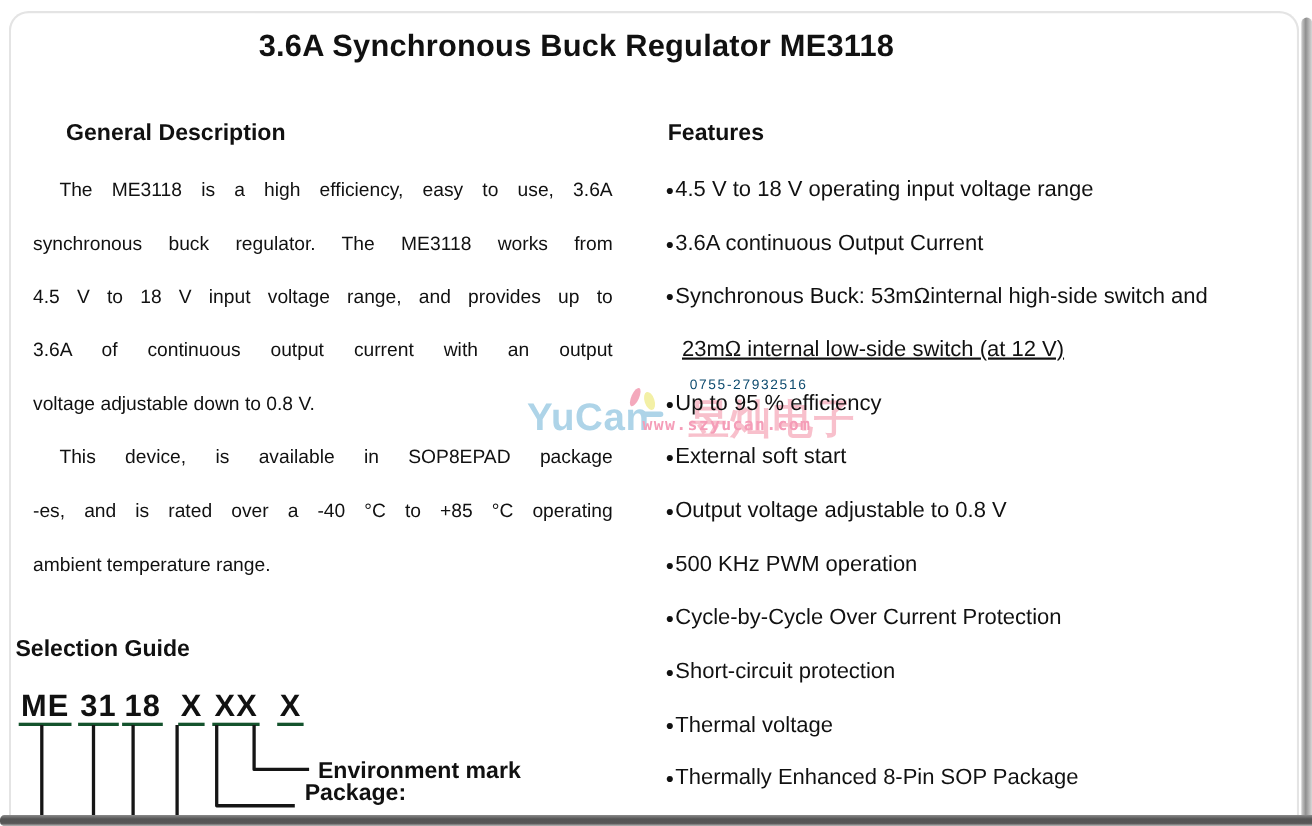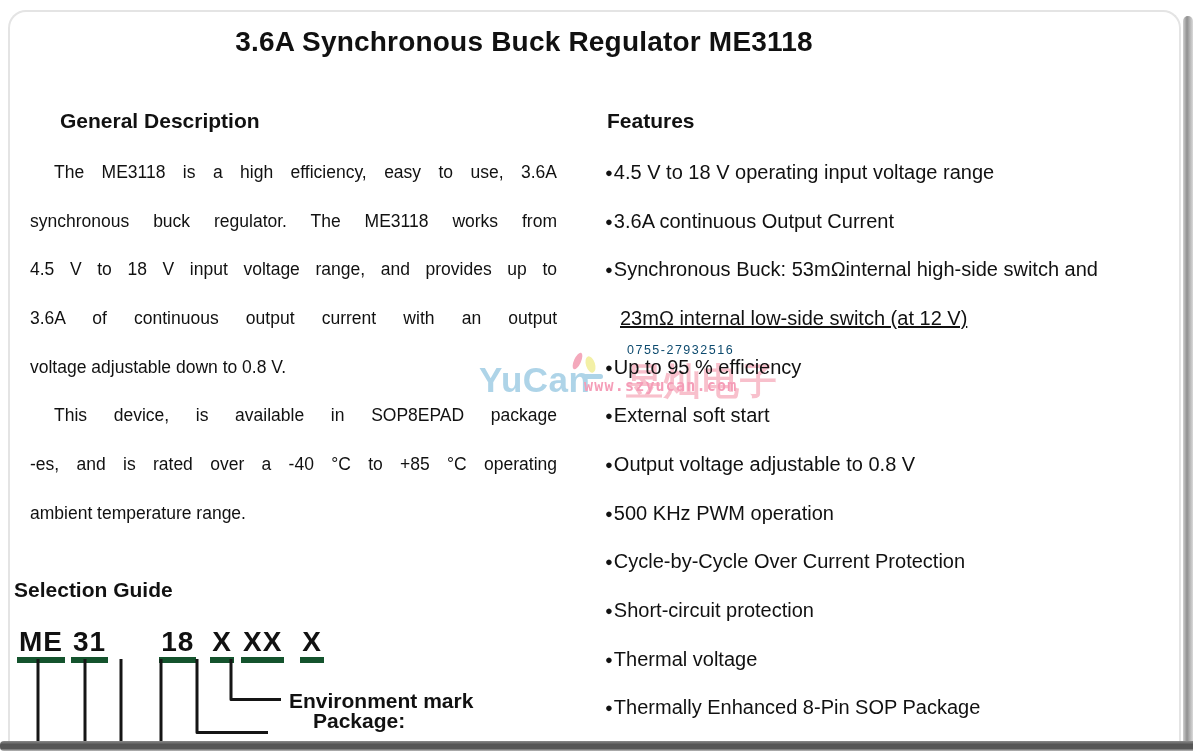--- a/index.html
+++ b/index.html
@@ -66,33 +66,33 @@
   
   .feat-list { list-style: none; font-size: 20px; }
   .feat-list li { height: 48.7px; display: flex; align-items: center; }
   .feat-list li.cont { padding-left: 15px; text-decoration: underline; }
   .blt { font-size: 13px; margin-right: 1px; line-height: 1; }
   
   .sg-heading { margin: 39px 0 0 0; }
   .code-row { margin: 25px 0 0 3px; font-size: 28px; font-weight: bold; line-height: 28px; white-space: nowrap; }
   .code-seg {
     display: inline-block;
-    border-bottom: 6px solid #14532d;
+    border-bottom: 3px solid #14532d;
     padding: 0 2px 1px 2px;
     letter-spacing: 1px;
   }
   .seg-me { margin-right: 6px; }
   .seg-31 { margin-right: 3px; }
-  .seg-18 { margin-right: 14px; margin-left: 48px; }
+  .seg-18 { margin-right: 14px; }
   .seg-x1 { margin-right: 7px; }
   .seg-xx { margin-right: 16px; }
   .diagram-svg { position: absolute; left: 14px; top: 658px; z-index: 2; }
   .callout { position: absolute; font-size: 21px; font-weight: bold; z-index: 2; white-space: nowrap; }
   .callout-env { left: 289px; top: 689px; }
-  .callout-pkg { left: 277px; top: 709px; margin-left: 36px; }
+  .callout-pkg { left: 277px; top: 709px; }
 </style>
 </head>
 <body>
 
 <div class="frame">
 
   <div class="page-border"></div>
   <div class="right-shadow"></div>
   <div class="bottom-bar"></div>
 

